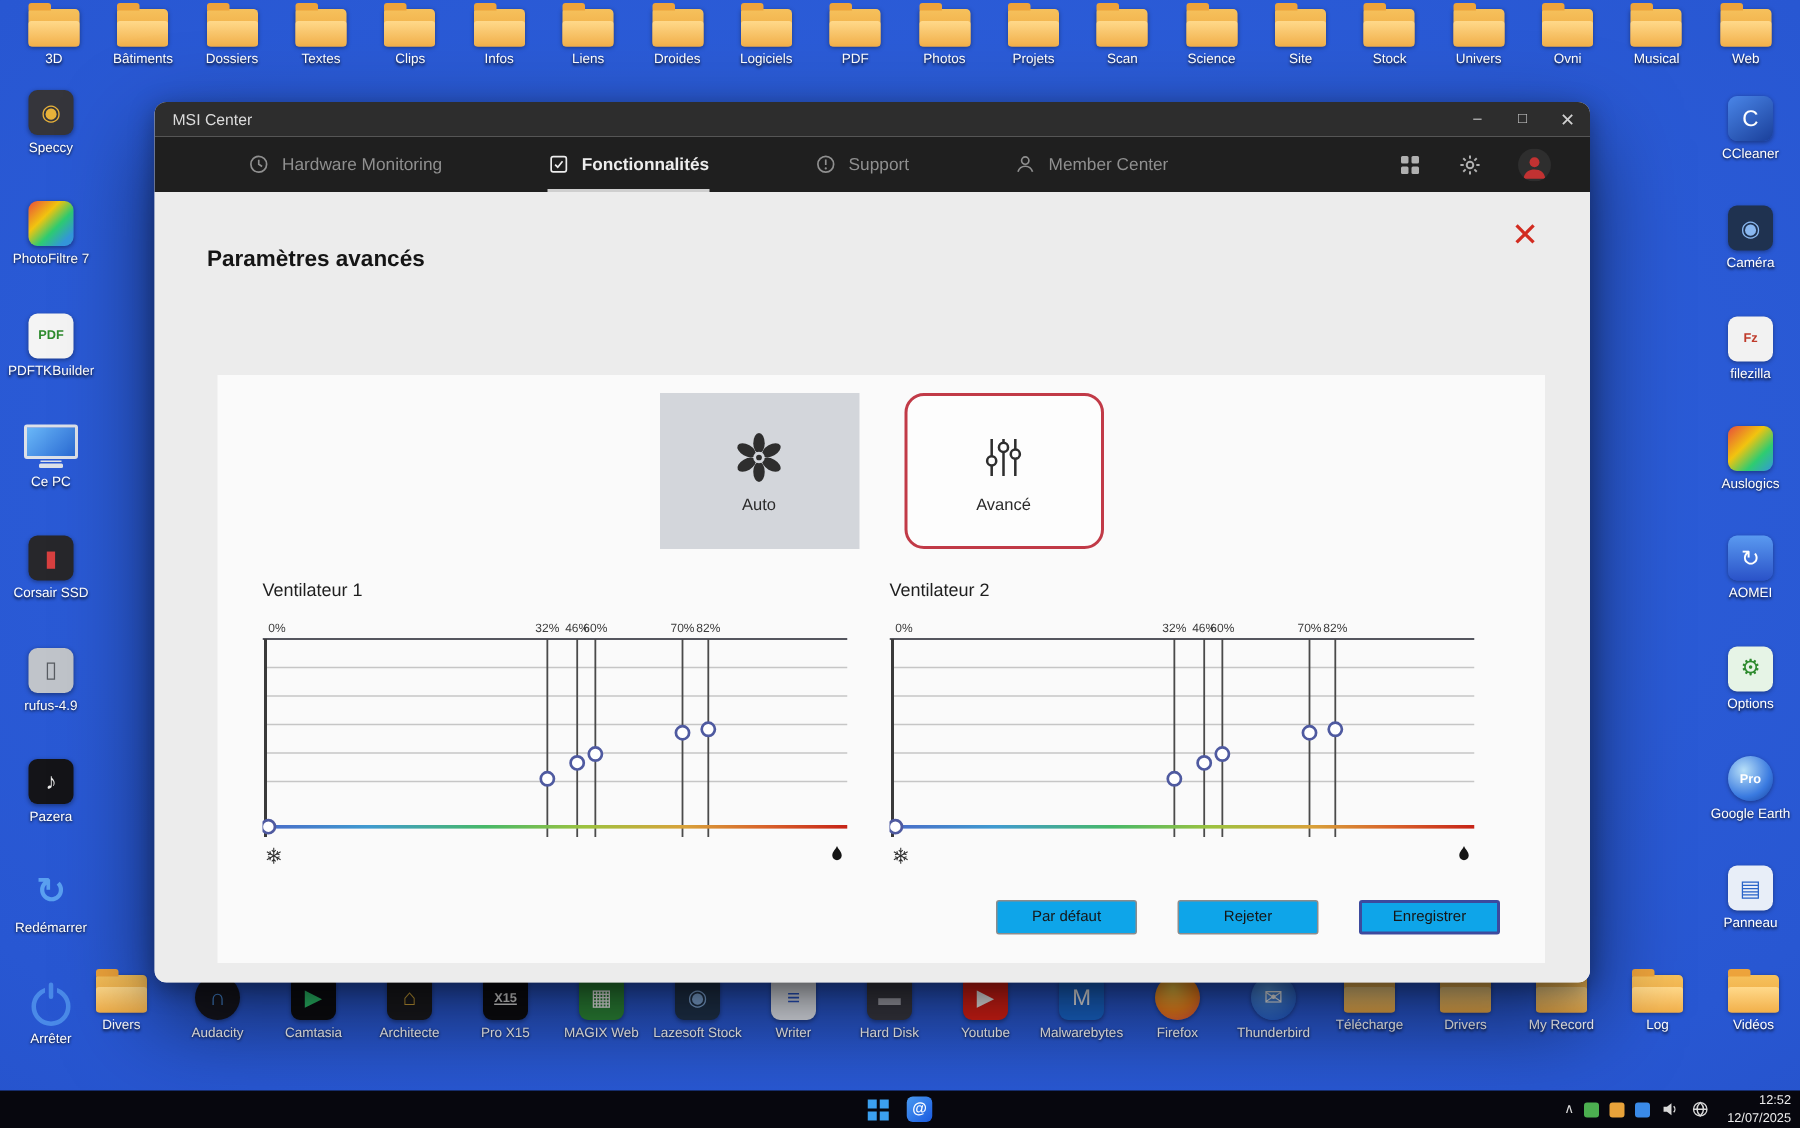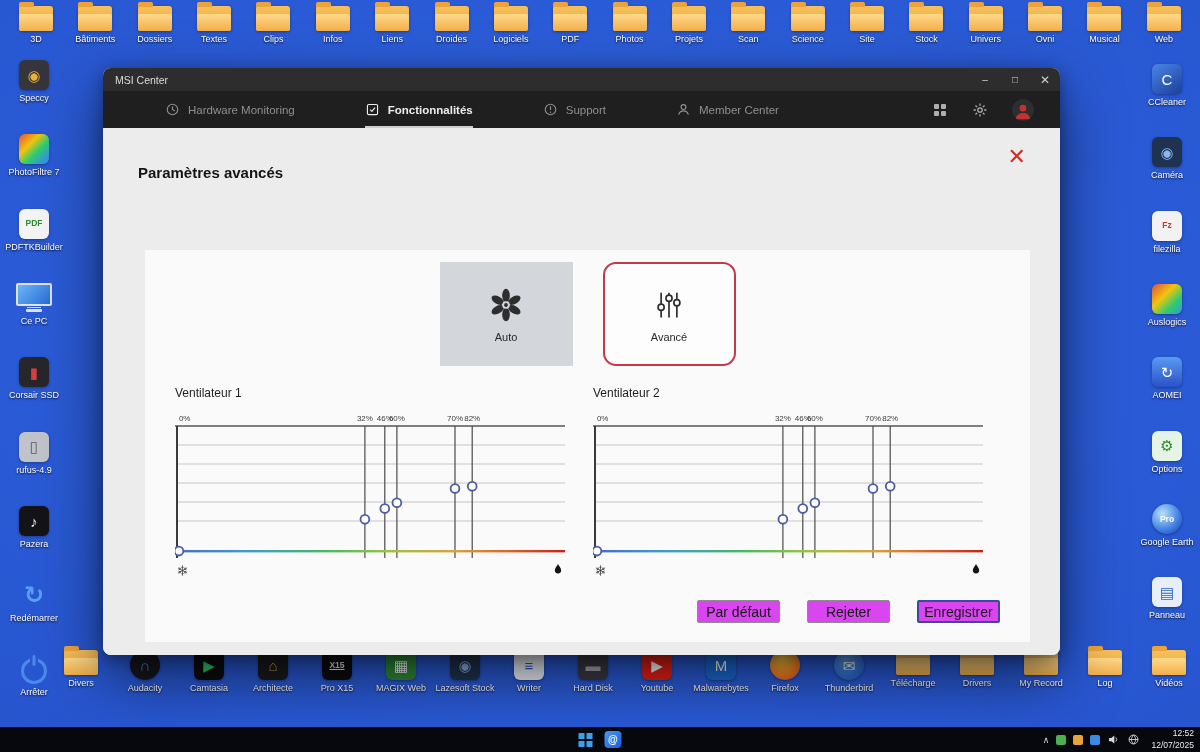--- a/index.html
+++ b/index.html
@@ -61,21 +61,21 @@
 .mode-ic svg{width:36px;height:36px}
 .mode-label{font-size:11px;color:#2a2a2a}
 .fan-graphs{display:flex;gap:28px;padding:0 30px;margin-top:20px}
 .fan{width:390px}
 .fan-label{font-size:12px;color:#1e1e1e;margin-bottom:12px}
 .fan-svg{line-height:0}
 .fan-ends{display:flex;justify-content:space-between;align-items:center;margin-top:1px;padding:0 1px}
 .fan-cold svg{width:13px;height:13px}
 .fan-hot svg{width:12px;height:14px}
 .actions{position:absolute;right:30px;bottom:19px;display:flex;gap:27px}
-.act-btn{width:83px;height:23px;font-size:14px;font-family:inherit;background:#d946ef;border:1px solid #8c8c8c;border-radius:2px;color:#161616;padding:0;cursor:pointer}
+.act-btn{width:94px;height:23px;font-size:10px;font-family:inherit;background:#0ea5e9;border:1px solid #8c8c8c;border-radius:2px;color:#161616;padding:0;cursor:pointer}
 .act-btn.accent{border:2px solid #3c4a9e}
 
 .taskbar{position:absolute;left:0;right:0;bottom:0;height:25px;background:#07070e}
 .tb-center{position:absolute;left:50%;top:0;bottom:0;transform:translateX(-50%);display:flex;align-items:center;gap:12px}
 .tb-btn{display:flex;align-items:center;cursor:pointer}
 .win-logo{width:14px;height:14px;display:grid;grid-template-columns:6px 6px;grid-template-rows:6px 6px;gap:2px}
 .win-logo i{background:#3ba0f0;display:block}
 .tb-app{width:17px;height:17px;border-radius:4px;background:linear-gradient(135deg,#4a9af0,#1a5ae0);color:#fff;font-size:10px;font-weight:700;display:flex;align-items:center;justify-content:center}
 .tb-tray{position:absolute;right:6px;top:0;bottom:0;display:flex;align-items:center;gap:7px}
 .tb-chev{color:#d8d8d8;font-size:9px;cursor:pointer}

